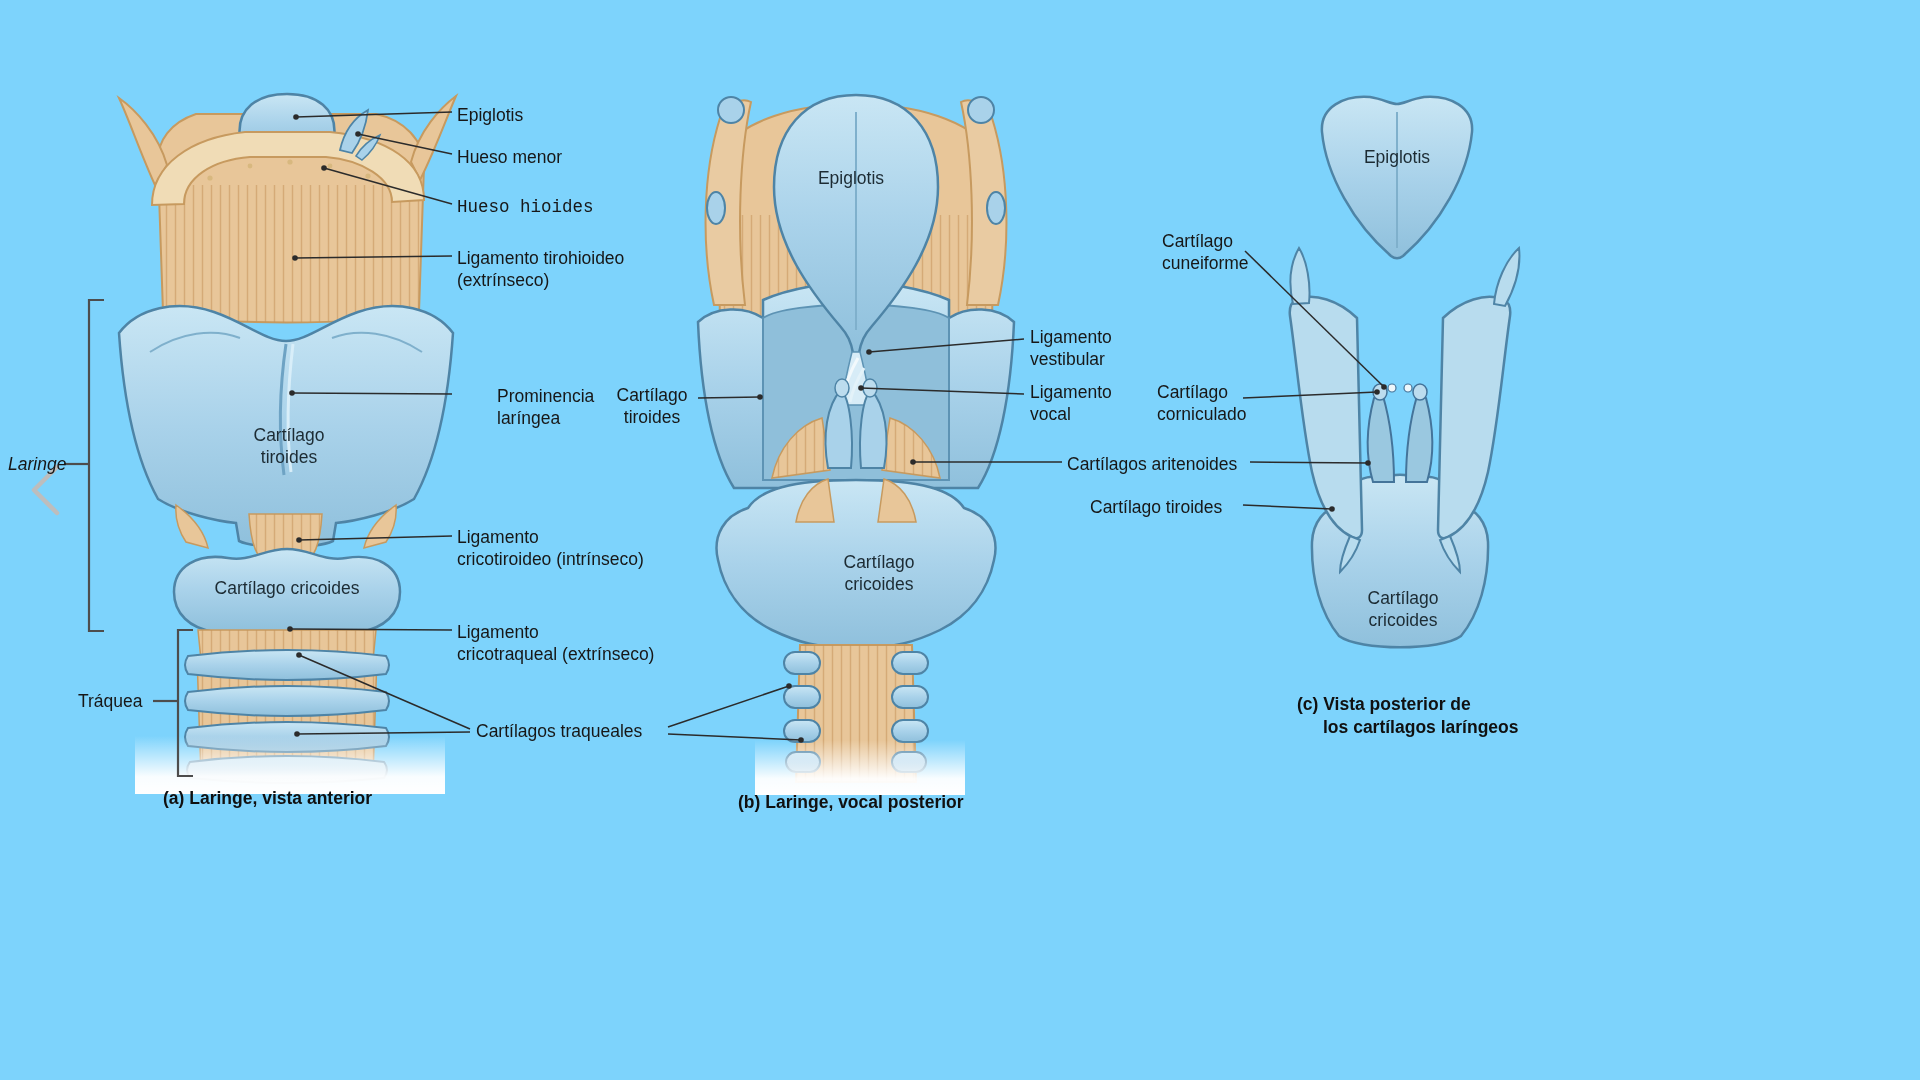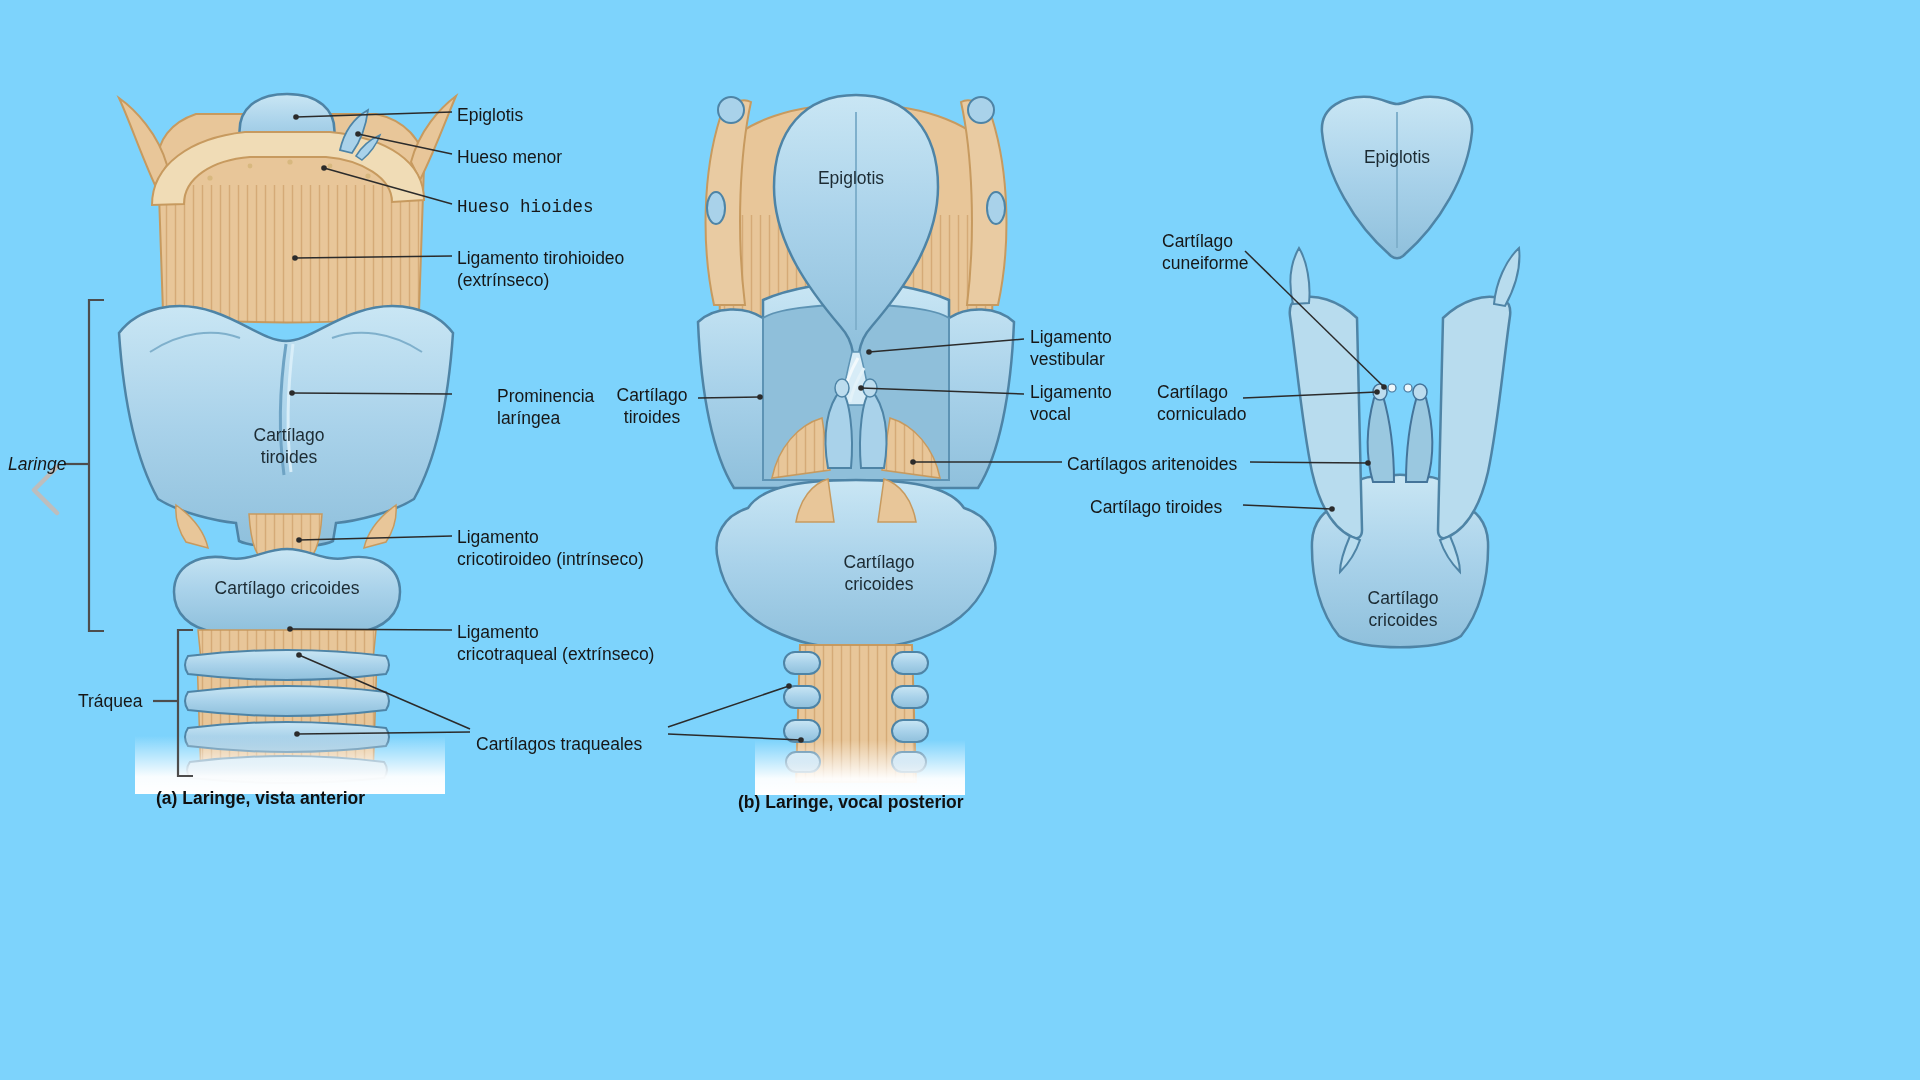--- a/index.html
+++ b/index.html
@@ -211,24 +211,24 @@
 (extrínseco)</div>
   <div class="lbl" style="left:457px; top:385px;margin-left:40px;">Prominencia
 laríngea</div>
   <div class="lbl center figtext" style="left:289px; top:424px;">Cartílago
 tiroides</div>
   <div class="lbl" style="left:457px; top:526px;">Ligamento
 cricotiroideo (intrínseco)</div>
   <div class="lbl center figtext" style="left:287px; top:577px;">Cartílago cricoides</div>
   <div class="lbl" style="left:457px; top:621px;">Ligamento
 cricotraqueal (extrínseco)</div>
-  <div class="lbl" style="left:476px; top:720px;margin-top:13px;">Cartílagos traqueales</div>
+  <div class="lbl" style="left:476px; top:720px;">Cartílagos traqueales</div>
   <div class="lbl" style="left:8px; top:453px;font-style:italic;">Laringe</div>
   <div class="lbl" style="left:78px; top:690px;">Tráquea</div>
-  <div class="caption" style="left:156px; top:787px;text-align:center;">(a) Laringe, vista anterior</div>
+  <div class="caption" style="left:163px; top:787px;text-align:center;">(a) Laringe, vista anterior</div>
 
   <div class="lbl center figtext" style="left:851px; top:167px;">Epiglotis</div>
   <div class="lbl center" style="left:652px; top:384px;">Cartílago
 tiroides</div>
   <div class="lbl" style="left:1030px; top:326px;">Ligamento
 vestibular</div>
   <div class="lbl" style="left:1030px; top:381px;">Ligamento
 vocal</div>
   <div class="lbl" style="left:1067px; top:453px;">Cartílagos aritenoides</div>
   <div class="lbl center figtext" style="left:879px; top:551px;">Cartílago
@@ -236,14 +236,18 @@
   <div class="caption" style="left:738px; top:791px;">(b) Laringe, vocal posterior</div>
 
   <div class="lbl center figtext" style="left:1397px; top:146px;">Epiglotis</div>
   <div class="lbl" style="left:1162px; top:230px;">Cartílago
 cuneiforme</div>
   <div class="lbl" style="left:1157px; top:381px;">Cartílago
 corniculado</div>
   <div class="lbl" style="left:1090px; top:496px;">Cartílago tiroides</div>
   <div class="lbl center figtext" style="left:1403px; top:587px;">Cartílago
 cricoides</div>
+  <div class="caption" style="left:1297px; top:670px;">
+    <span>(c) Vista posterior de</span>
+    <span class="cap-line2">los cartílagos laríngeos</span>
+  </div>
 
 </div>
 
 </body></html>

